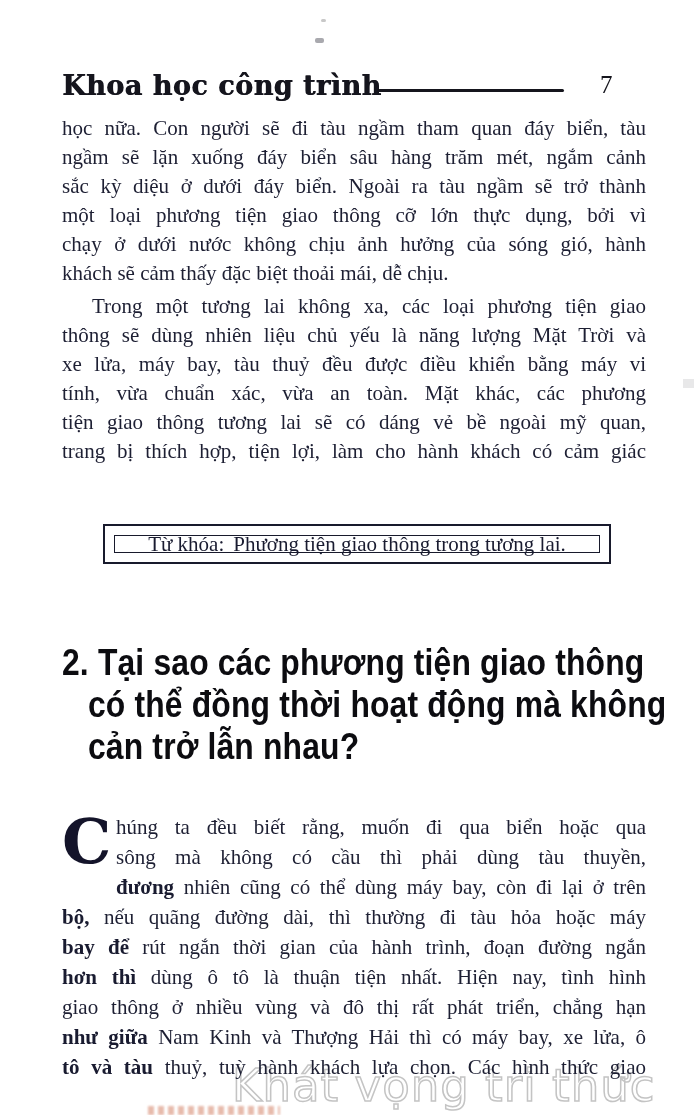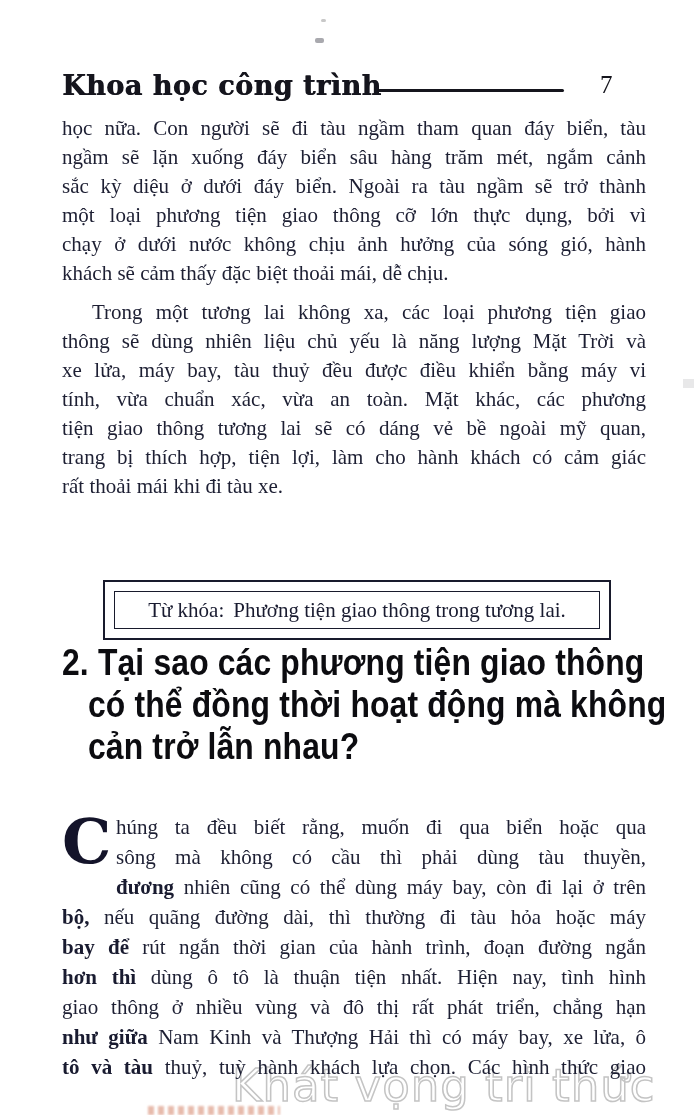--- a/index.html
+++ b/index.html
@@ -31,21 +31,21 @@
   .bold-lead { font-weight:bold; color:#191b30; }
 
   .dropcap {
     float:left; width:46px; height:58px; margin:3px 8px 0 0;
     font-family:"DejaVu Serif", serif; font-weight:bold;
     font-size:62px; line-height:54px; color:#14142a; text-align:center;
   }
 
   
   .kw-box {
-    position:absolute; left:103px; top:580px; width:508px; height:60px;
+    position:absolute; left:103px; top:524px; width:508px; height:40px;
     border:2.5px solid #181a2c; box-sizing:border-box; padding:9px;
   }
   .kw-inner {
     border:1px solid #181a2c; height:100%; box-sizing:border-box;
     display:flex; align-items:center; justify-content:center;
     font-size:21px; color:#191b30;
   }
   .kw-label { font-style:normal; }
   .kw-text  { margin-left:9px; }
 
@@ -97,28 +97,27 @@
 
     <div class="para" style="top:114px;">
       <div class="line">học nữa. Con người sẽ đi tàu ngầm tham quan đáy biển, tàu</div>
       <div class="line">ngầm sẽ lặn xuống đáy biển sâu hàng trăm mét, ngắm cảnh</div>
       <div class="line">sắc kỳ diệu ở dưới đáy biển. Ngoài ra tàu ngầm sẽ trở thành</div>
       <div class="line">một loại phương tiện giao thông cỡ lớn thực dụng, bởi vì</div>
       <div class="line">chạy ở dưới nước không chịu ảnh hưởng của sóng gió, hành</div>
       <div class="line endline">khách sẽ cảm thấy đặc biệt thoải mái, dễ chịu.</div>
     </div>
 
-    <div class="para" style="top:298px;">
+    <div class="para" style="top:292px;">
       <div class="line indent">Trong một tương lai không xa, các loại phương tiện giao</div>
       <div class="line">thông sẽ dùng nhiên liệu chủ yếu là năng lượng Mặt Trời và</div>
       <div class="line">xe lửa, máy bay, tàu thuỷ đều được điều khiển bằng máy vi</div>
       <div class="line">tính, vừa chuẩn xác, vừa an toàn. Mặt khác, các phương</div>
       <div class="line">tiện giao thông tương lai sẽ có dáng vẻ bề ngoài mỹ quan,</div>
       <div class="line">trang bị thích hợp, tiện lợi, làm cho hành khách có cảm giác</div>
-      <div class="line endline">rất thoải mái khi đi tàu xe.</div>
     </div>
 
     <div class="kw-box">
       <div class="kw-inner">
         <span class="kw-label">Từ khóa:</span>
         <span class="kw-text">Phương tiện giao thông trong tương lai.</span>
       </div>
     </div>
 
     <div class="heading">

